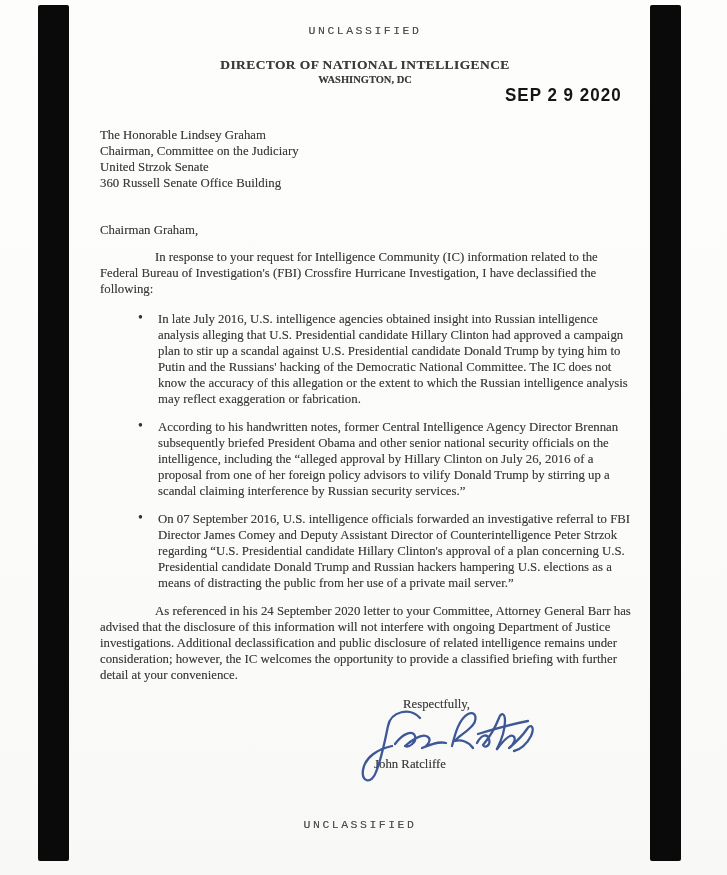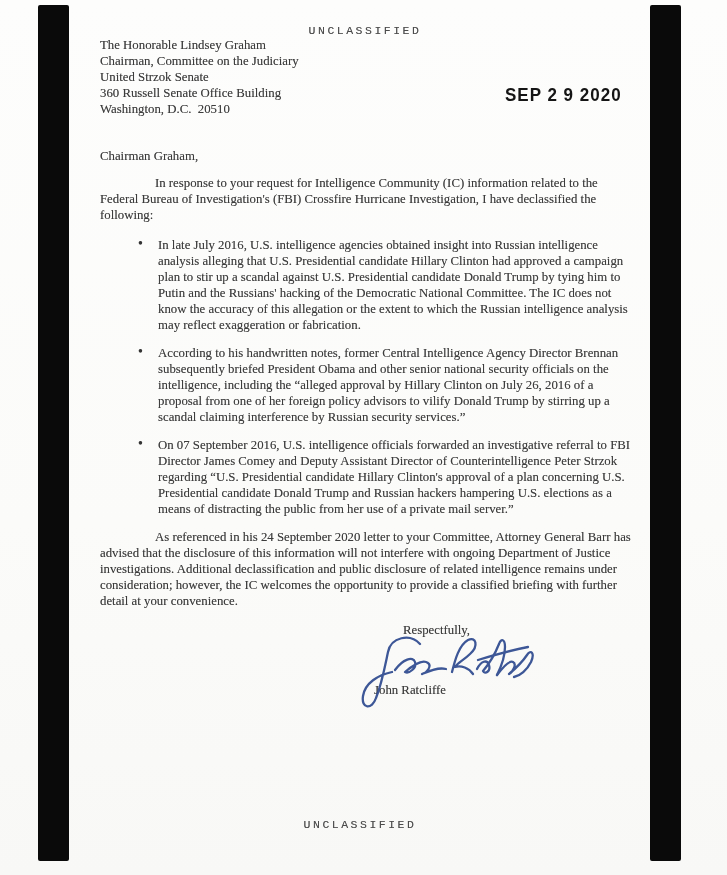--- a/index.html
+++ b/index.html
@@ -46,21 +46,21 @@
     position:absolute; left:437px; top:86px;
     font-family:"Liberation Sans", sans-serif;
     font-weight:700; font-size:17px; letter-spacing:1px; color:#151515;
     transform:scaleY(1.08);
     white-space:nowrap;
   }
   .body-text {
     font-size:12.8px; line-height:16px; color:#3c3c3c;
     text-shadow:0 0 0.55px rgba(70,70,70,.5);
   }
-  .recipient { }
+  .recipient { margin-top:42px; }
   .recipient div { white-space:pre; }
   .salutation { margin-top:31px; }
   .para { margin-top:11px; width:532px; }
   .para.indent { text-indent:55px; }
   ul.bullets { margin-top:14px; list-style:none; width:532px; }
   ul.bullets li {
     position:relative; padding-left:58px; margin-bottom:12px;
     font-size:12.8px; line-height:16px;
     text-shadow:0 0 0.55px rgba(70,70,70,.5);
   }
@@ -81,29 +81,32 @@
 
 <div class="scan">
 
   <div class="bar bar-left"></div>
   <div class="bar bar-right"></div>
 
   <div class="paper">
 
     <div class="classification top">UNCLASSIFIED</div>
 
+    <div class="letterhead">
+      <div class="agency">DIRECTOR OF NATIONAL INTELLIGENCE</div>
+      <div class="location">WASHINGTON, DC</div>
+    </div>
 
     <div class="datestamp">SEP 2 9 2020</div>
 
     <div class="recipient body-text">
       <div>The Honorable Lindsey Graham</div>
       <div>Chairman, Committee on the Judiciary</div>
       <div>United Strzok Senate</div>
       <div>360 Russell Senate Office Building</div>
-      <div>Washington, D.C.  20510</div>
     </div>
 
     <div class="salutation body-text">Chairman Graham,</div>
 
     <p class="para indent body-text">In response to your request for Intelligence Community (IC) information related to the Federal Bureau of Investigation's (FBI) Crossfire Hurricane Investigation, I have declassified the following:</p>
 
     <ul class="bullets">
       <li>In late July 2016, U.S. intelligence agencies obtained insight into Russian intelligence analysis alleging that U.S. Presidential candidate Hillary Clinton had approved a campaign plan to stir up a scandal against U.S. Presidential candidate Donald Trump by tying him to Putin and the Russians' hacking of the Democratic National Committee.  The IC does not know the accuracy of this allegation or the extent to which the Russian intelligence analysis may reflect exaggeration or fabrication.</li>
       <li>According to his handwritten notes, former Central Intelligence Agency Director Brennan subsequently briefed President Obama and other senior national security officials on the intelligence, including the “alleged approval by Hillary Clinton on July 26, 2016 of a proposal from one of her foreign policy advisors to vilify Donald Trump by stirring up a scandal claiming interference by Russian security services.”</li>
       <li>On 07 September 2016, U.S. intelligence officials forwarded an investigative referral to FBI Director James Comey and Deputy Assistant Director of Counterintelligence Peter Strzok regarding “U.S. Presidential candidate Hillary Clinton's approval of a plan concerning U.S. Presidential candidate Donald Trump and Russian hackers hampering U.S. elections as a means of distracting the public from her use of a private mail server.”</li>

